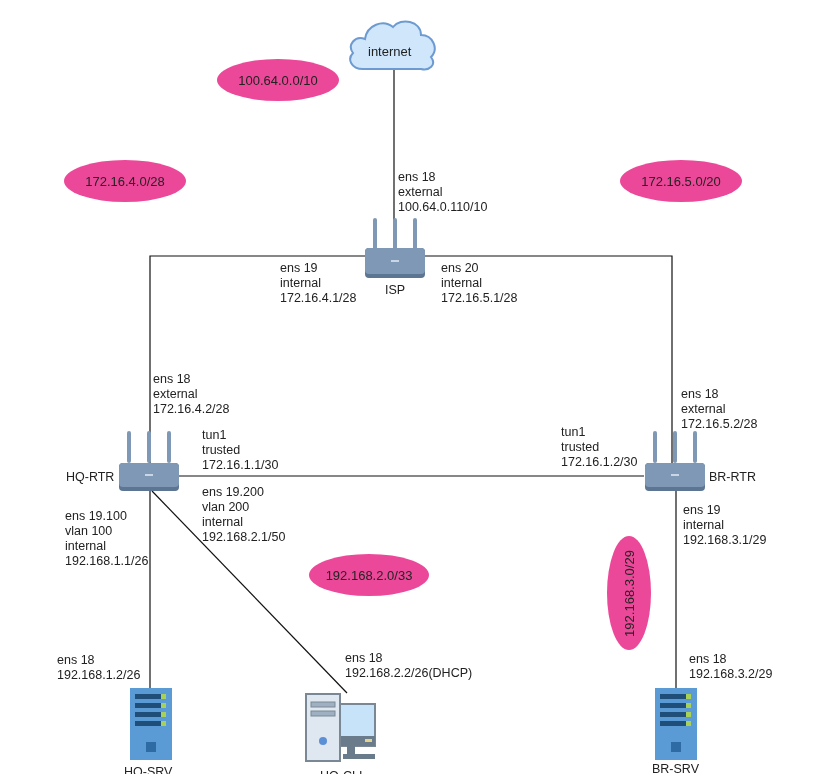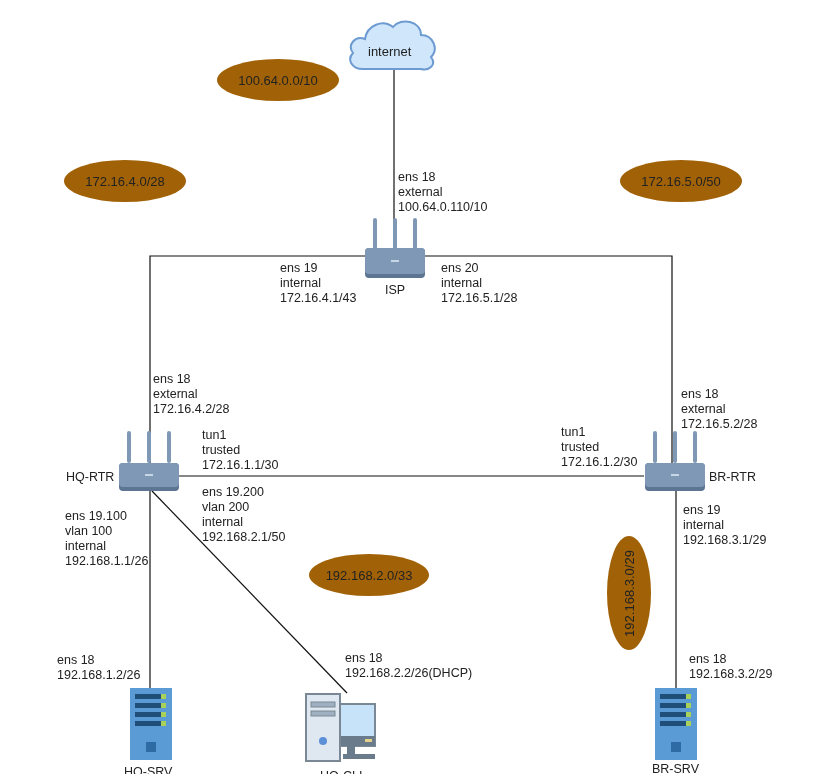--- a/index.html
+++ b/index.html
@@ -2,21 +2,21 @@
 <html><head>
 <meta charset="utf-8">
 <style>
   html, body { margin: 0; padding: 0; background: #ffffff; }
   body { width: 835px; height: 774px; position: relative; overflow: hidden;
          font-family: "Liberation Sans", "DejaVu Sans", sans-serif; color: #222; }
   #stage { position: absolute; left: 0; top: 13px; width: 764px; height: 774px; }
   .lbl { position: absolute; font-size: 12.5px; line-height: 15px; text-align: left;
          white-space: nowrap; color: #222; }
   .lbl div { display: block; }
-  .net { position: absolute; background: #a16207; border-radius: 50%;
+  .net { position: absolute; background: #ec4899; border-radius: 50%;
          display: flex; align-items: center; justify-content: center;
          font-size: 13px; color: #222; }
   .devname { position: absolute; font-size: 12.5px; color: #222; white-space: nowrap; }
 </style>
 </head>
 <body>
 
 <div id="stage">
 
   <svg width="835" height="774" style="position:absolute;left:0;top:0">
@@ -29,21 +29,21 @@
     <line x1="676" y1="476" x2="676" y2="676" stroke="#111" stroke-width="1.2"></line>
   </svg>
 
   <svg style="position:absolute;left:345px;top:2px" width="94" height="56" viewBox="0 0 94 56">
     <path d="M18 54 C6 54 2 44 8 38 C2 30 10 20 20 24 C22 10 38 4 48 12 C56 2 76 6 76 20 C88 20 94 34 86 42 C92 50 84 56 76 54 Z" fill="#cfe6fb" stroke="#6d9bd1" stroke-width="2"></path>
   </svg>
   <div class="devname" style="left:368px;top:31px;font-size:13px">internet</div>
 
   <div class="net" style="left:217px;top:46px;width:122px;height:42px">100.64.0.0/10</div>
   <div class="net" style="left:64px;top:147px;width:122px;height:42px">172.16.4.0/28</div>
-  <div class="net" style="left:620px;top:147px;width:122px;height:42px">172.16.5.0/50</div>
+  <div class="net" style="left:620px;top:147px;width:122px;height:42px">172.16.5.0/20</div>
   <div class="net" style="left:309px;top:541px;width:120px;height:42px">192.168.2.0/33</div>
   <div class="net" style="left:607px;top:523px;width:44px;height:114px">
     <span style="transform:rotate(-90deg);white-space:nowrap;display:inline-block">192.168.3.0/29</span>
   </div>
 
   <svg style="position:absolute;left:364px;top:203px" width="62" height="64" viewBox="0 0 62 64">
     <rect x="9" y="2" width="4" height="32" rx="2" fill="#7f98b5"></rect>
     <rect x="29" y="2" width="4" height="32" rx="2" fill="#7f98b5"></rect>
     <rect x="49" y="2" width="4" height="32" rx="2" fill="#7f98b5"></rect>
     <rect x="1" y="32" width="60" height="30" rx="4" fill="#5c7592"></rect>
@@ -114,21 +114,21 @@
   <div class="devname" style="left:652px;top:749px">BR-SRV</div>
 
   <div class="lbl" style="left:398px;top:157px">
     <div>ens 18</div>
     <div>external</div>
     <div>100.64.0.110/10</div>
   </div>
   <div class="lbl" style="left:280px;top:248px">
     <div>ens 19</div>
     <div>internal</div>
-    <div>172.16.4.1/43</div>
+    <div>172.16.4.1/28</div>
   </div>
   <div class="lbl" style="left:441px;top:248px">
     <div>ens 20</div>
     <div>internal</div>
     <div>172.16.5.1/28</div>
   </div>
   <div class="lbl" style="left:153px;top:359px">
     <div>ens 18</div>
     <div>external</div>
     <div>172.16.4.2/28</div>

